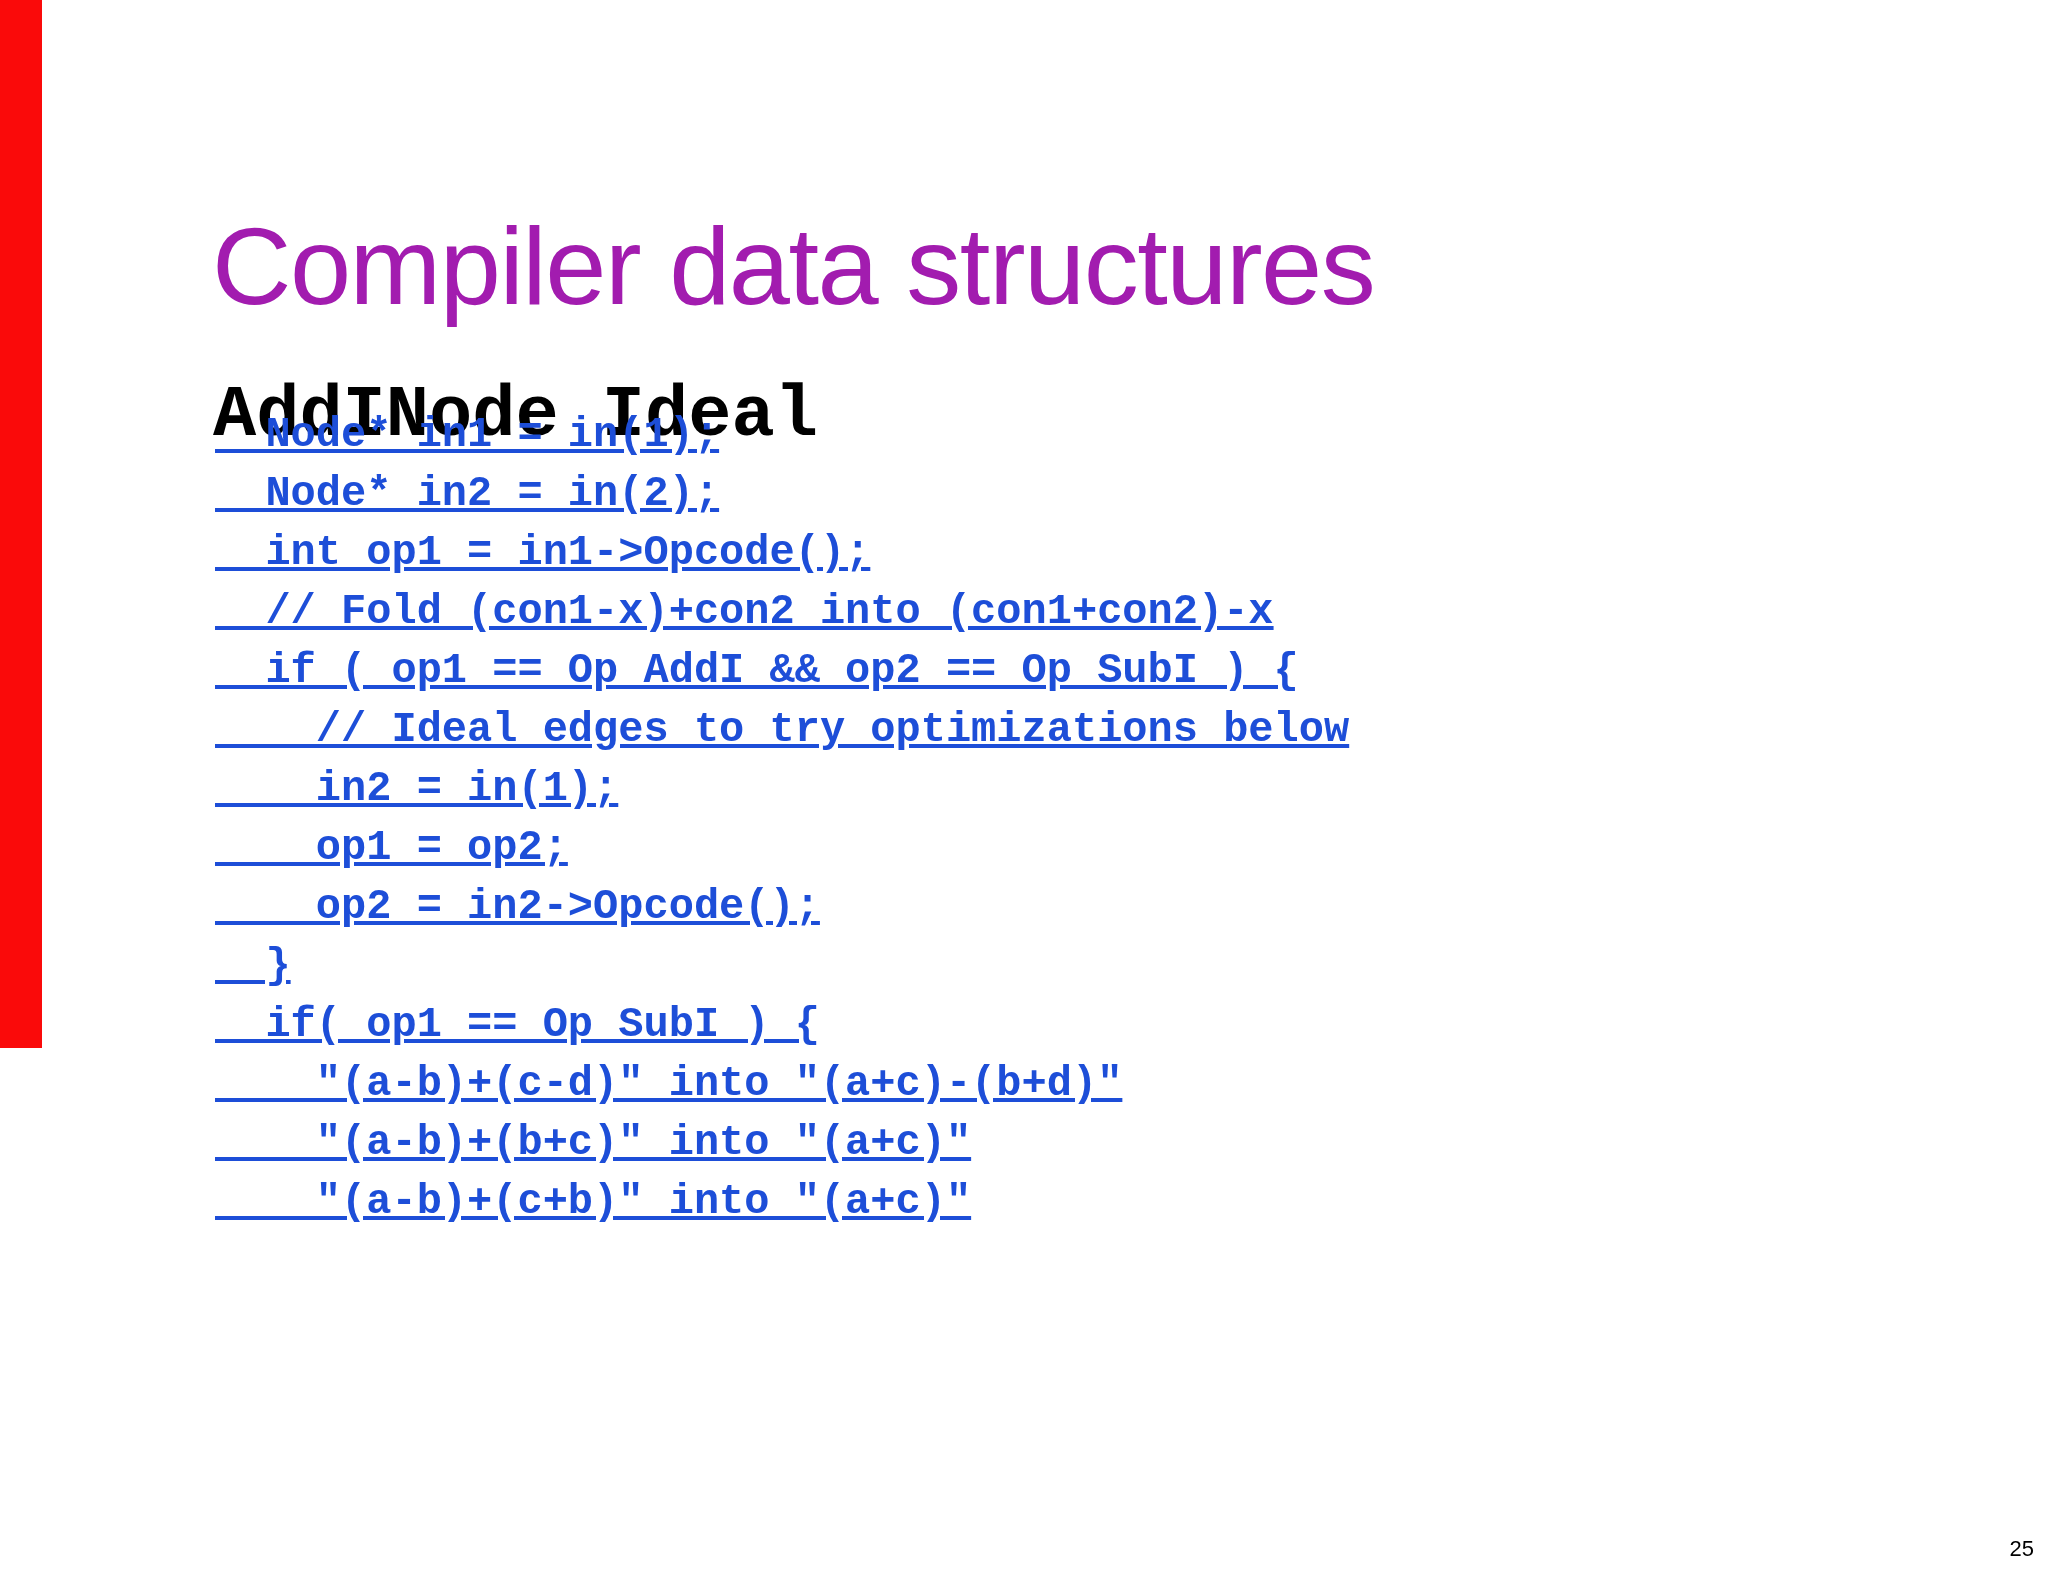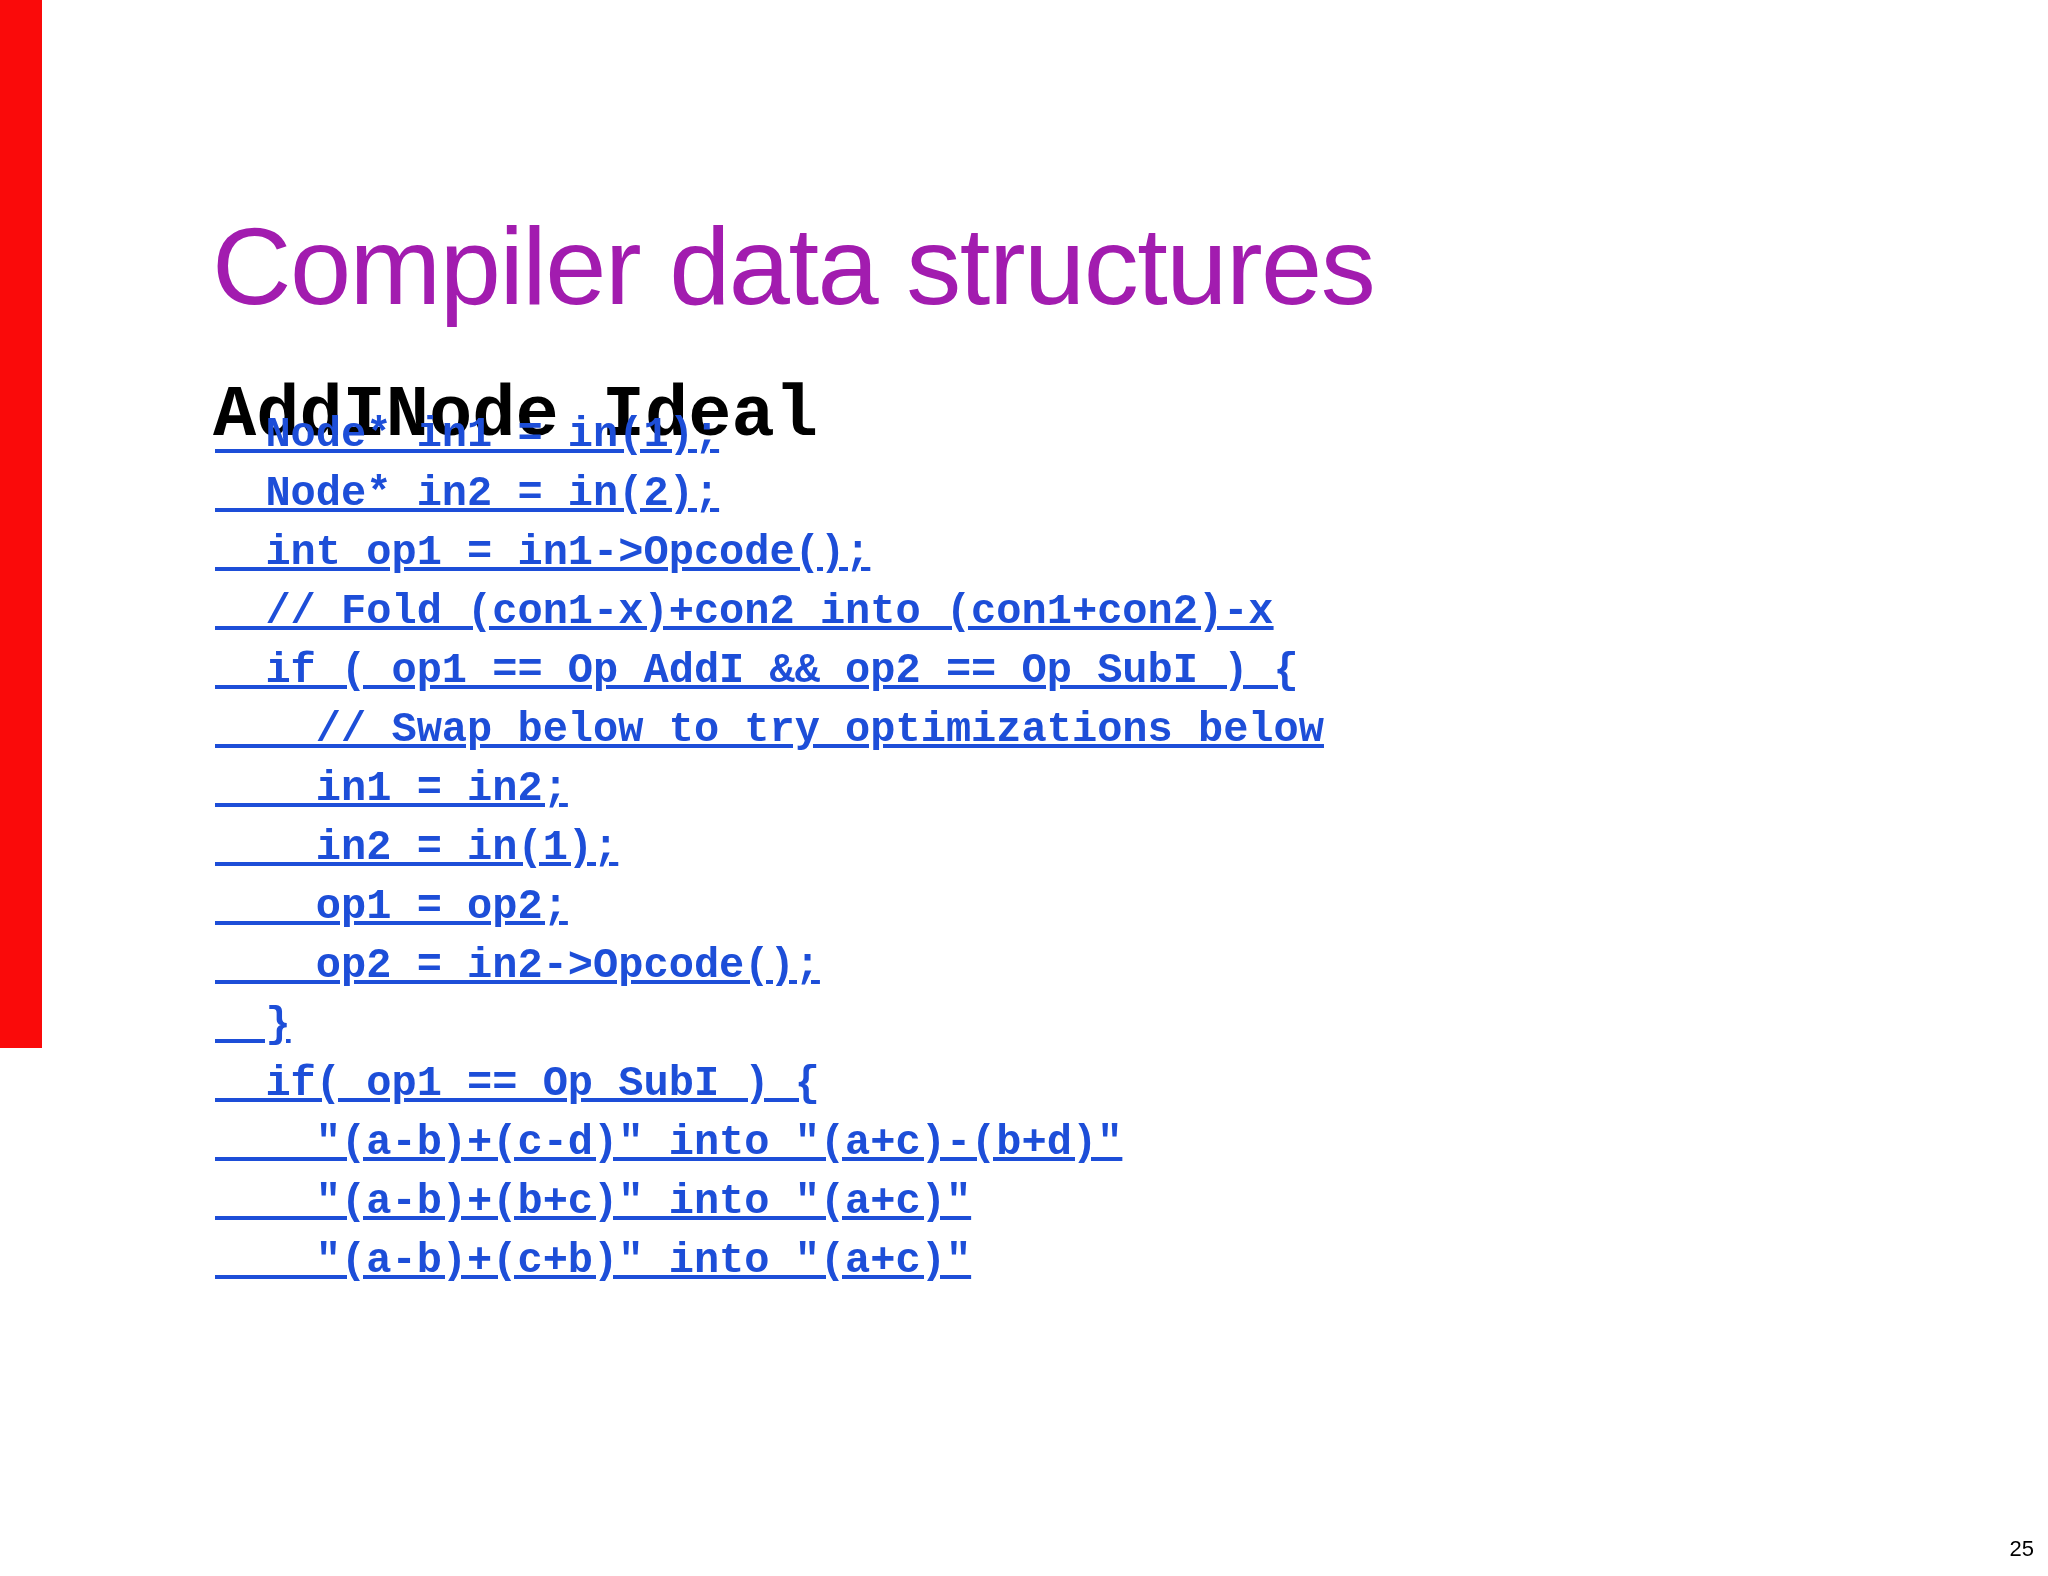--- a/index.html
+++ b/index.html
@@ -76,22 +76,21 @@
 <h1 class="slide-title">Compiler data structures</h1>
 
 <h2 class="slide-heading">AddINode Ideal</h2>
 
 <div class="code-block">
   <div class="code-line">  Node* in1 = in(1);</div>
   <div class="code-line">  Node* in2 = in(2);</div>
   <div class="code-line">  int op1 = in1-&gt;Opcode();</div>
   <div class="code-line">  // Fold (con1-x)+con2 into (con1+con2)-x</div>
   <div class="code-line">  if ( op1 == Op_AddI &amp;&amp; op2 == Op_SubI ) {</div>
-  <div class="code-line">    // Swap below to try optimizations below</div>
-  <div class="code-line">    in1 = in2;</div>
+  <div class="code-line">    // Ideal edges to try optimizations below</div>
   <div class="code-line">    in2 = in(1);</div>
   <div class="code-line">    op1 = op2;</div>
   <div class="code-line">    op2 = in2-&gt;Opcode();</div>
   <div class="code-line">  }</div>
   <div class="code-line">  if( op1 == Op_SubI ) {</div>
   <div class="code-line">    "(a-b)+(c-d)" into "(a+c)-(b+d)"</div>
   <div class="code-line">    "(a-b)+(b+c)" into "(a+c)"</div>
   <div class="code-line">    "(a-b)+(c+b)" into "(a+c)"</div>
 </div>
 

